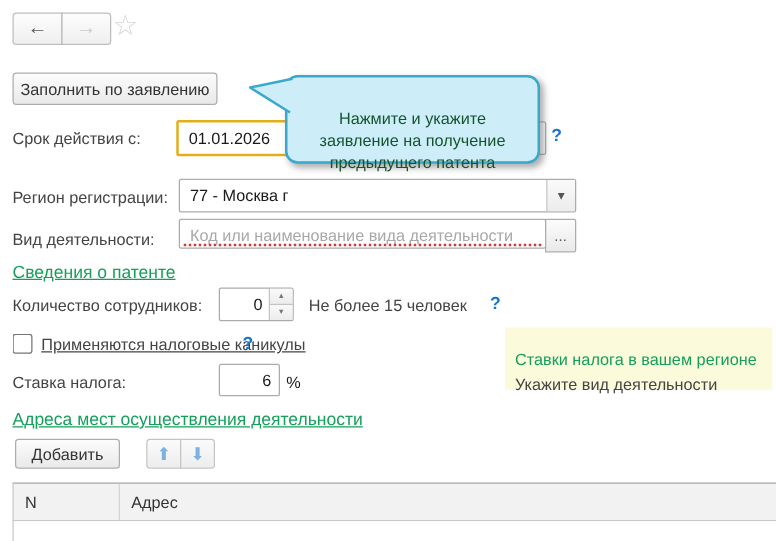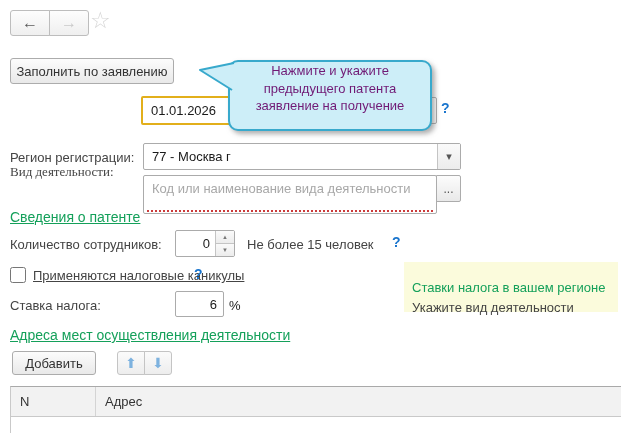--- a/index.html
+++ b/index.html
@@ -28,21 +28,21 @@
   .inputbox .txt { display:block; padding:5px 0 0 8px; color:#1a1a1a; white-space:nowrap; overflow:hidden; }
   .numtxt { text-align:right; padding:5px 6px 0 0 !important; }
 
   #field-date { left:141px; top:96px; width:96px; height:29px; border:2px solid #E2AF1B; z-index:2; }
   #field-date-end { left:250px; top:97px; width:187px; height:27px; z-index:1; }
 
   #field-region { left:143px; top:143px; width:318px; height:27px; }
   .dropbtn { position:absolute; right:0; top:0; width:23px; height:25px; border-left:1px solid #C4C4C4;
     background:linear-gradient(#FAFAFA,#ECECEC); display:flex; align-items:center; justify-content:center; color:#555; font-size:11px; }
 
-  #field-activity { left:143px; top:175px; width:294px; height:39px; }
+  #field-activity { left:143px; top:175px; width:294px; height:24px; }
   #field-activity .txt { color:#A8A8A8; }
   .redline { position:absolute; left:3px; right:3px; bottom:1px; border-bottom:2px dotted #CC3B3B; }
   #btn-activity-pick { left:436px; top:175px; width:25px; height:27px; font-size:12px; color:#555; border-radius:0 2px 2px 0; }
 
   .section-title { position:absolute; font-size:14px; color:#14A05A; white-space:nowrap;text-decoration:underline; }
 
   #field-employees { left:175px; top:230px; width:60px; height:27px; }
   #field-employees .numarea { position:absolute; left:0; top:0; right:19px; bottom:0; }
   #field-employees .numarea span { display:block; text-align:right; padding:5px 5px 0 0; color:#1a1a1a; }
   .spinner { position:absolute; right:0; top:0; width:19px; height:25px; border-left:1px solid #C4C4C4; display:flex; flex-direction:column; }
@@ -53,21 +53,21 @@
 
   #field-taxrate { left:175px; top:291px; width:49px; height:26px; }
 
   #rates-panel { position:absolute; left:404px; top:262px; width:214px; height:50px; background:#FBFBDC; padding:18px 8px; }
   #rates-link { color:#14A05A; cursor:pointer; display:block; }
   #rates-hint { color:#444; display:block; margin-top:5px; }
 
   
   #callout { position:absolute; left:228px; top:60px; width:204px; height:71px; z-index:5;
     background:#CDEEF8; border:2px solid #38A9CC; border-radius:10px;
-    box-shadow:3px 3px 5px rgba(110,110,110,.55); text-align:center; padding-top:0; color:#701a75; }
+    box-shadow:3px 3px 5px rgba(110,110,110,.55); text-align:center; padding-top:24px; color:#14532d; }
   #callout span { display:block; line-height:17.5px; }
   #callout-tail { position:absolute; left:-31px; top:-1px; }
 
   
   #btn-add { left:12px; top:351px; width:84px; height:24px; }
   .movebtn { position:absolute; top:351px; width:28px; height:24px; display:flex; align-items:center; justify-content:center;
     border:1px solid #C4C4C4; background:linear-gradient(#FBFBFB,#EDEDED); color:#7DB2DF; font-size:14px; }
   #btn-up { left:117px; border-radius:3px 0 0 3px; }
   #btn-down { left:144px; border-radius:0 3px 3px 0; }
 
@@ -88,45 +88,46 @@
   </div>
   <div class="navbtn" id="nav-fwd">
     <span>→</span>
   </div>
   <div id="fav-star">
     <span>☆</span>
   </div>
 
   <div class="btn" style="left:10px;top:58px;width:164px;height:26px;">Заполнить по заявлению</div>
 
+  <div class="label" style="left:10px;top:103px;">Срок действия с:</div>
   <div class="inputbox" id="field-date-end"></div>
   <div class="inputbox" id="field-date">
     <span class="txt">01.01.2026</span>
   </div>
   <div class="help" style="left:441px;top:100px;">?</div>
 
   <div id="callout">
     <svg id="callout-tail" width="36" height="34" viewBox="0 0 36 34">
       <path d="M35,2 L1,9 L33,29 Z" fill="#CDEEF8" stroke="none"></path>
       <path d="M35,2 L1,9 L33,29" fill="none" stroke="#38A9CC" stroke-width="2" stroke-linejoin="round"></path>
     </svg>
     <span>Нажмите и укажите</span>
+    <span>заявление на получение</span>
     <span>предыдущего патента</span>
-    <span>заявление на получение</span>
   </div>
 
   <div class="label" style="left:10px;top:150px;">Регион регистрации:</div>
   <div class="inputbox" id="field-region">
     <span class="txt">77 - Москва г</span>
     <div class="dropbtn">
       <span>▾</span>
     </div>
   </div>
 
-  <div class="label" style="left:10px;top:164px;font-family:Liberation Serif, serif;">Вид деятельности:</div>
+  <div class="label" style="left:10px;top:184px;">Вид деятельности:</div>
   <div class="inputbox" id="field-activity">
     <span class="txt">Код или наименование вида деятельности</span>
     <div class="redline"></div>
   </div>
   <div class="btn" id="btn-activity-pick">
     <span>...</span>
   </div>
 
   <div class="section-title" style="left:10px;top:209px;">Сведения о патенте</div>
 

